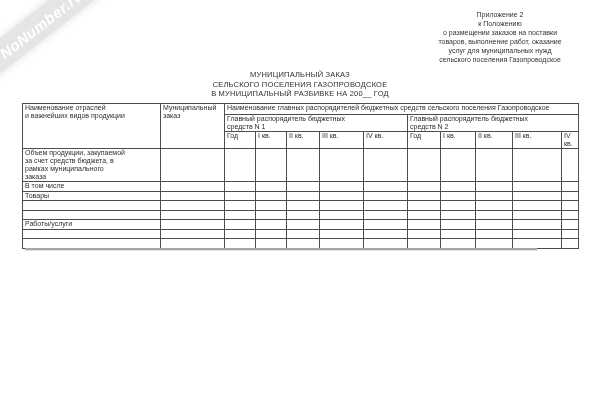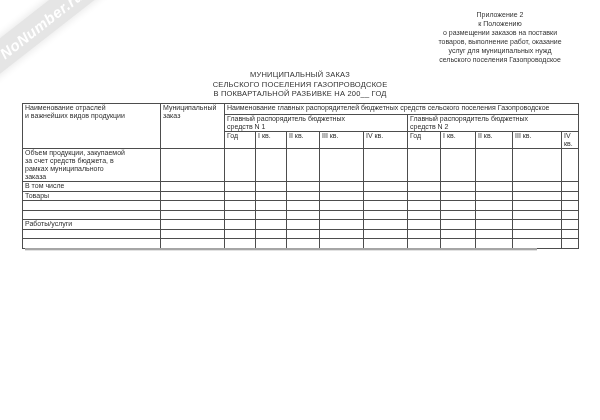--- a/index.html
+++ b/index.html
@@ -111,21 +111,21 @@
     <div>к Положению</div>
     <div>о размещении заказов на поставки</div>
     <div>товаров, выполнение работ, оказание</div>
     <div>услуг для муниципальных нужд</div>
     <div>сельского поселения Газопроводское</div>
   </div>
 
   <div class="doc-title">
     <div>МУНИЦИПАЛЬНЫЙ ЗАКАЗ</div>
     <div>СЕЛЬСКОГО ПОСЕЛЕНИЯ ГАЗОПРОВОДСКОЕ</div>
-    <div>В ПОКВАРТАЛЬНОЙ РАЗБИВКЕ НА 200__ ГОД</div>
+    <div>В МУНИЦИПАЛЬНЫЙ РАЗБИВКЕ НА 200__ ГОД</div>
   </div>
 
   <table class="order-table">
     <colgroup>
       <col style="width:138px">
         <col style="width:64px">
       <col style="width:31px">
         <col style="width:31px">
         <col style="width:33px">
         <col style="width:44px">

